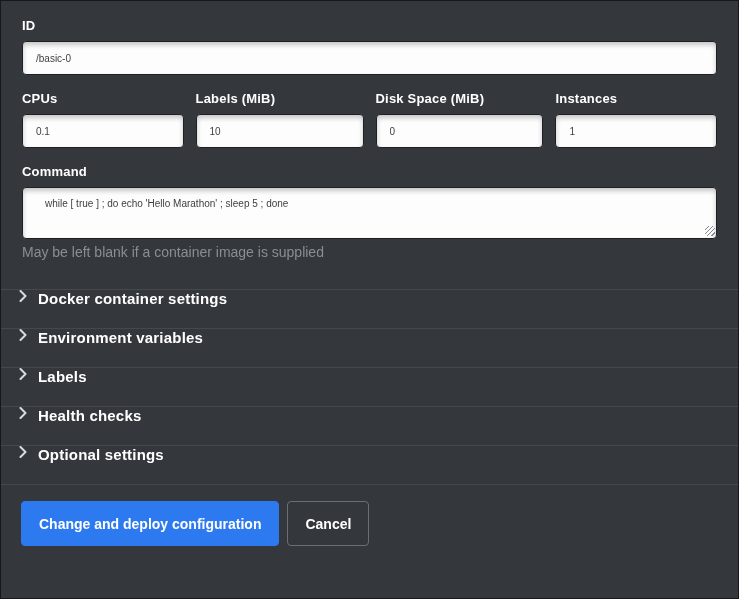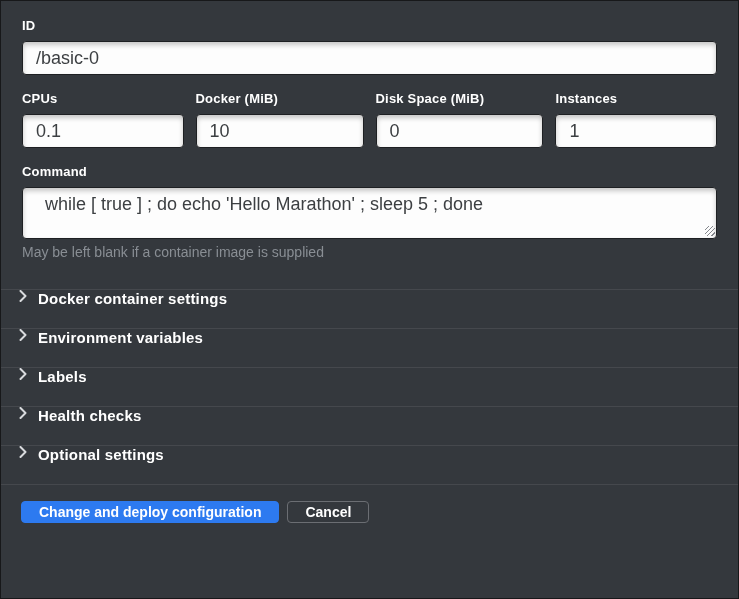--- a/index.html
+++ b/index.html
@@ -40,21 +40,21 @@
   .form-group{margin-bottom:16px;}
   .field-label{
     display:block;color:#ffffff;font-size:13px;font-weight:700;
     margin-bottom:8px;letter-spacing:.2px;
   }
   .text-input,.text-area{
     width:100%;
     background:#fdfdfd;
     border:1px solid #1e2023;
     border-radius:4px;
-    color:#3c3f42;font-size:18px;
+    color:#3c3f42;font-size:10px;
     padding:0 13px;
     box-shadow:inset 0 3px 5px rgba(0,0,0,0.22);
     outline:none;
   }
   .text-input{height:34px;}
   .grid-row{
     display:grid;grid-template-columns:1fr 1.04fr 1.04fr 1fr;
     column-gap:17px;
     gap:12px;
   }
@@ -89,21 +89,21 @@
     color:#ffffff;font-size:15px;font-weight:700;letter-spacing:.2px;
   }
 
   
   .modal-footer{
     flex:1 1 auto;
     padding:16px 20px;
     display:flex;align-items:flex-start;
   }
   .btn{
-    height:22px;border-radius:4px;font-size:14px;font-weight:600;
+    height:45px;border-radius:4px;font-size:14px;font-weight:600;
     cursor:pointer;display:inline-flex;align-items:center;
     padding:0 17px;
   }
   .btn-primary{
     background:#2d7af0;border:1px solid #2d7af0;color:#ffffff;
   }
   .btn-cancel{
     background:transparent;border:1px solid #6b6e73;color:#ffffff;
     margin-left:8px;
     text-align:right;
@@ -121,21 +121,21 @@
       <label class="field-label">ID</label>
       <input class="text-input" type="text" value="/basic-0" style="">
     </div>
 
     <div class="form-group grid-row">
       <div>
         <label class="field-label">CPUs</label>
         <input class="text-input" type="text" value="0.1" style="">
       </div>
       <div>
-        <label class="field-label">Docker (MiB)</label>
+        <label class="field-label">Labels (MiB)</label>
         <input class="text-input" type="text" value="10" style="">
       </div>
       <div>
         <label class="field-label">Disk Space (MiB)</label>
         <input class="text-input" type="text" value="0" style="">
       </div>
       <div>
         <label class="field-label">Instances</label>
         <input class="text-input" type="text" value="1" style="">
       </div>

